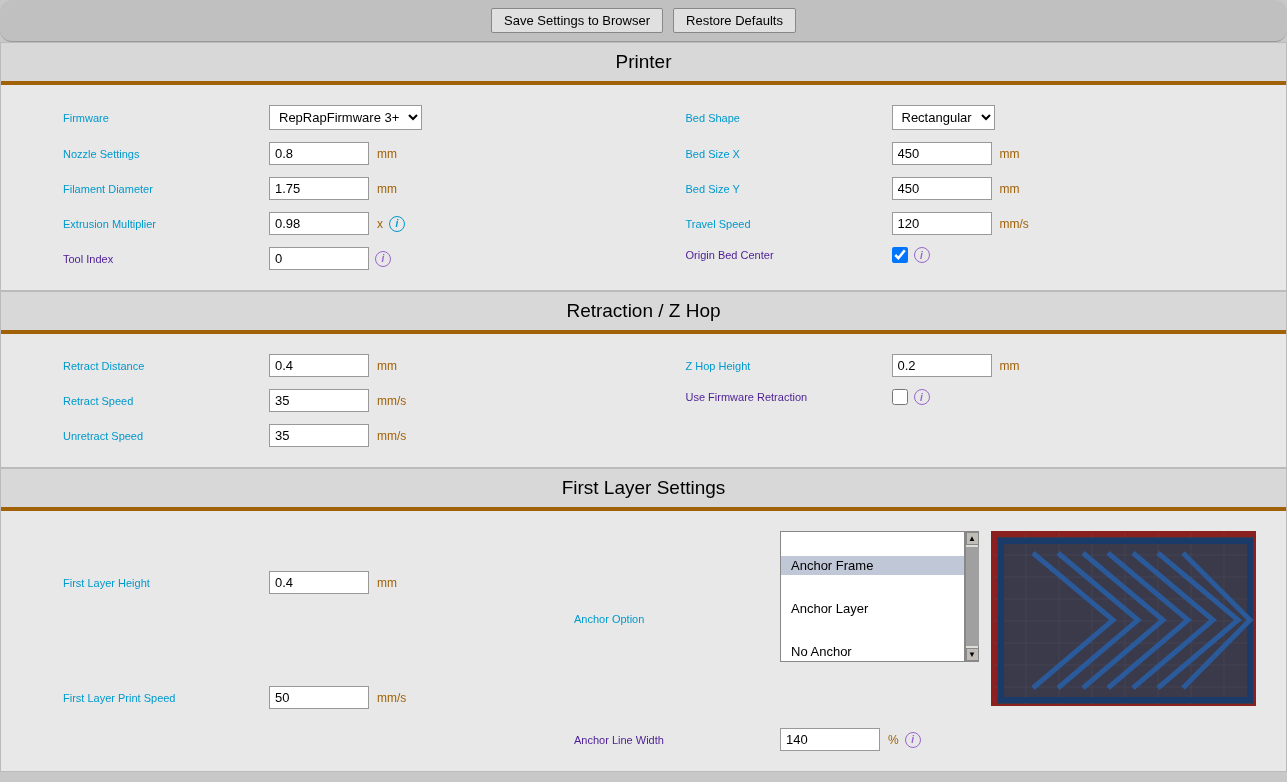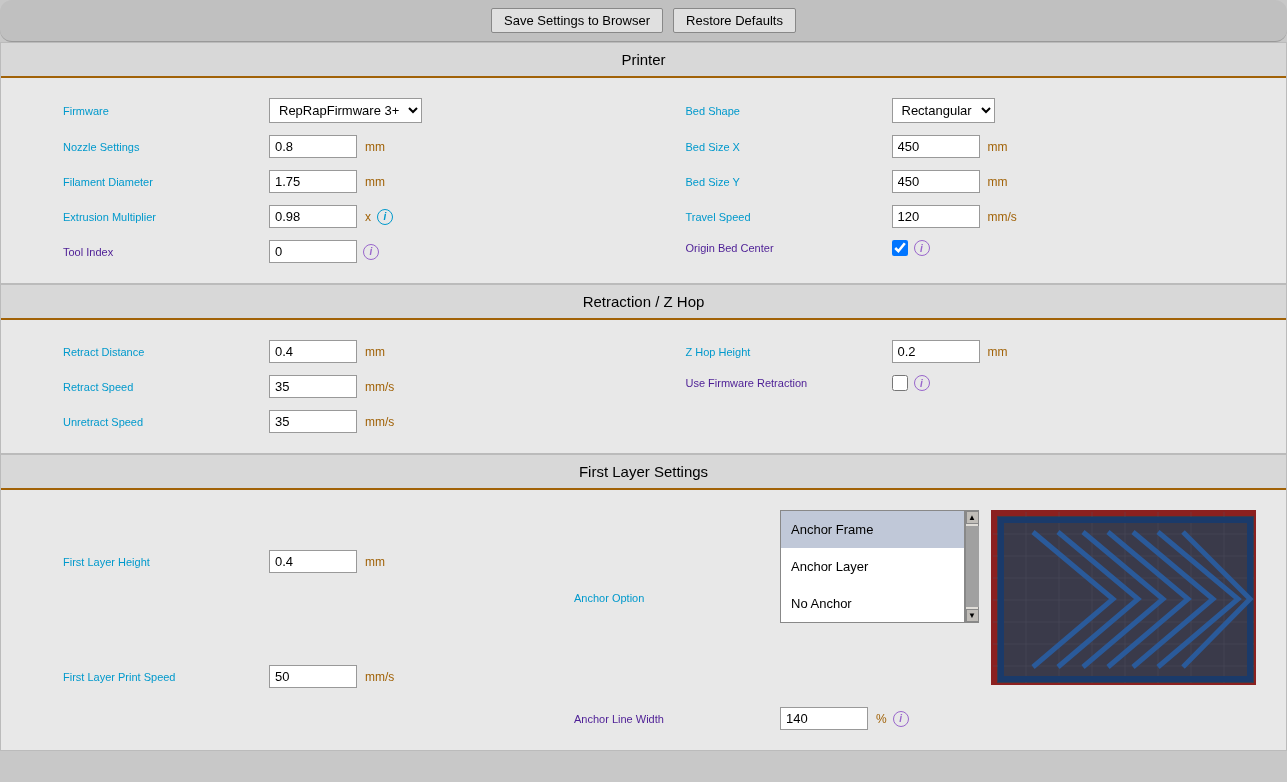--- a/index.html
+++ b/index.html
@@ -31,23 +31,23 @@
     }
 
     .section {
       background: #e8e8e8;
       border: 1px solid #bbb;
       margin: 0;
     }
 
     .section-header {
       background: #d8d8d8;
-      border-bottom: 2px solid #a16207;
+      border-bottom: 4px solid #a16207;
       padding: 8px 16px;
-      font-size: 15px;
+      font-size: 19px;
       font-weight: normal;
       text-align: center;
     }
 
     .section-body {
       padding: 10px 20px;
     }
 
     .form-grid {
       display: grid;
@@ -75,21 +75,21 @@
     }
 
     .form-label.purple {
       color: #4c1d95;
     }
 
     .form-input {
       border: 1px solid #999;
       padding: 3px 5px;
       font-size: 13px;
-      width: 88px;
+      width: 100px;
       background: #fff;
     }
 
     .form-unit {
       font-size: 12px;
       color: #a16207;
       margin-left: 2px;
     }
 
     select {
@@ -131,23 +131,24 @@
     }
 
     .anchor-listbox {
       border: 1px solid #888;
       background: #fff;
       width: 185px;
       overflow: hidden;
     }
 
     .anchor-item {
-      padding: 11px 10px;
+      padding: 2px 10px;
       font-size: 13px;
       cursor: pointer;
+      margin-top: 24px;
     }
 
     .anchor-item.selected {
       background: #c0c8d8;
     }
 
     .preview-box {
       width: 265px;
       height: 175px;
       background: #3a3a4a;

